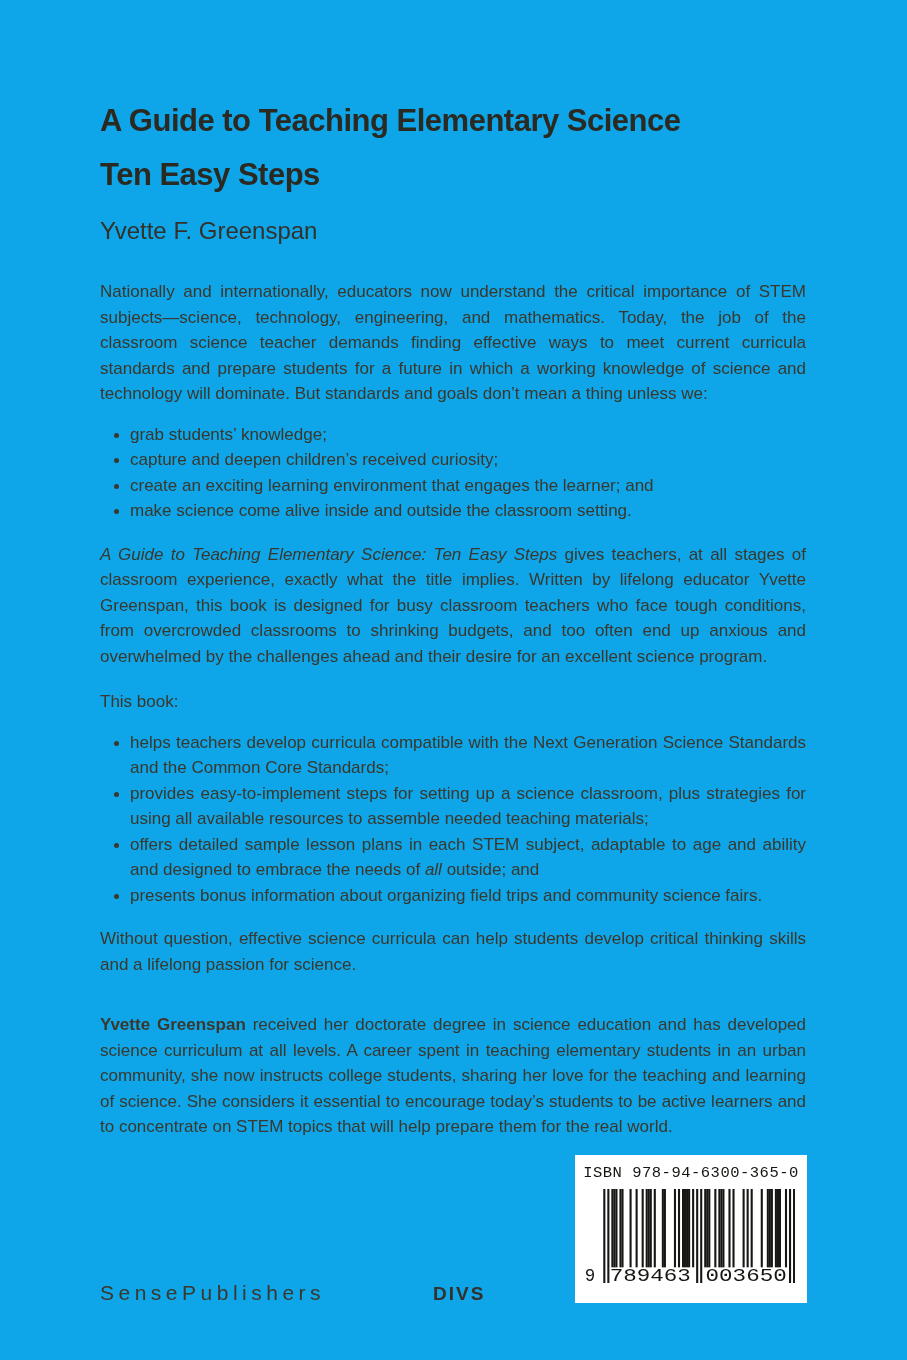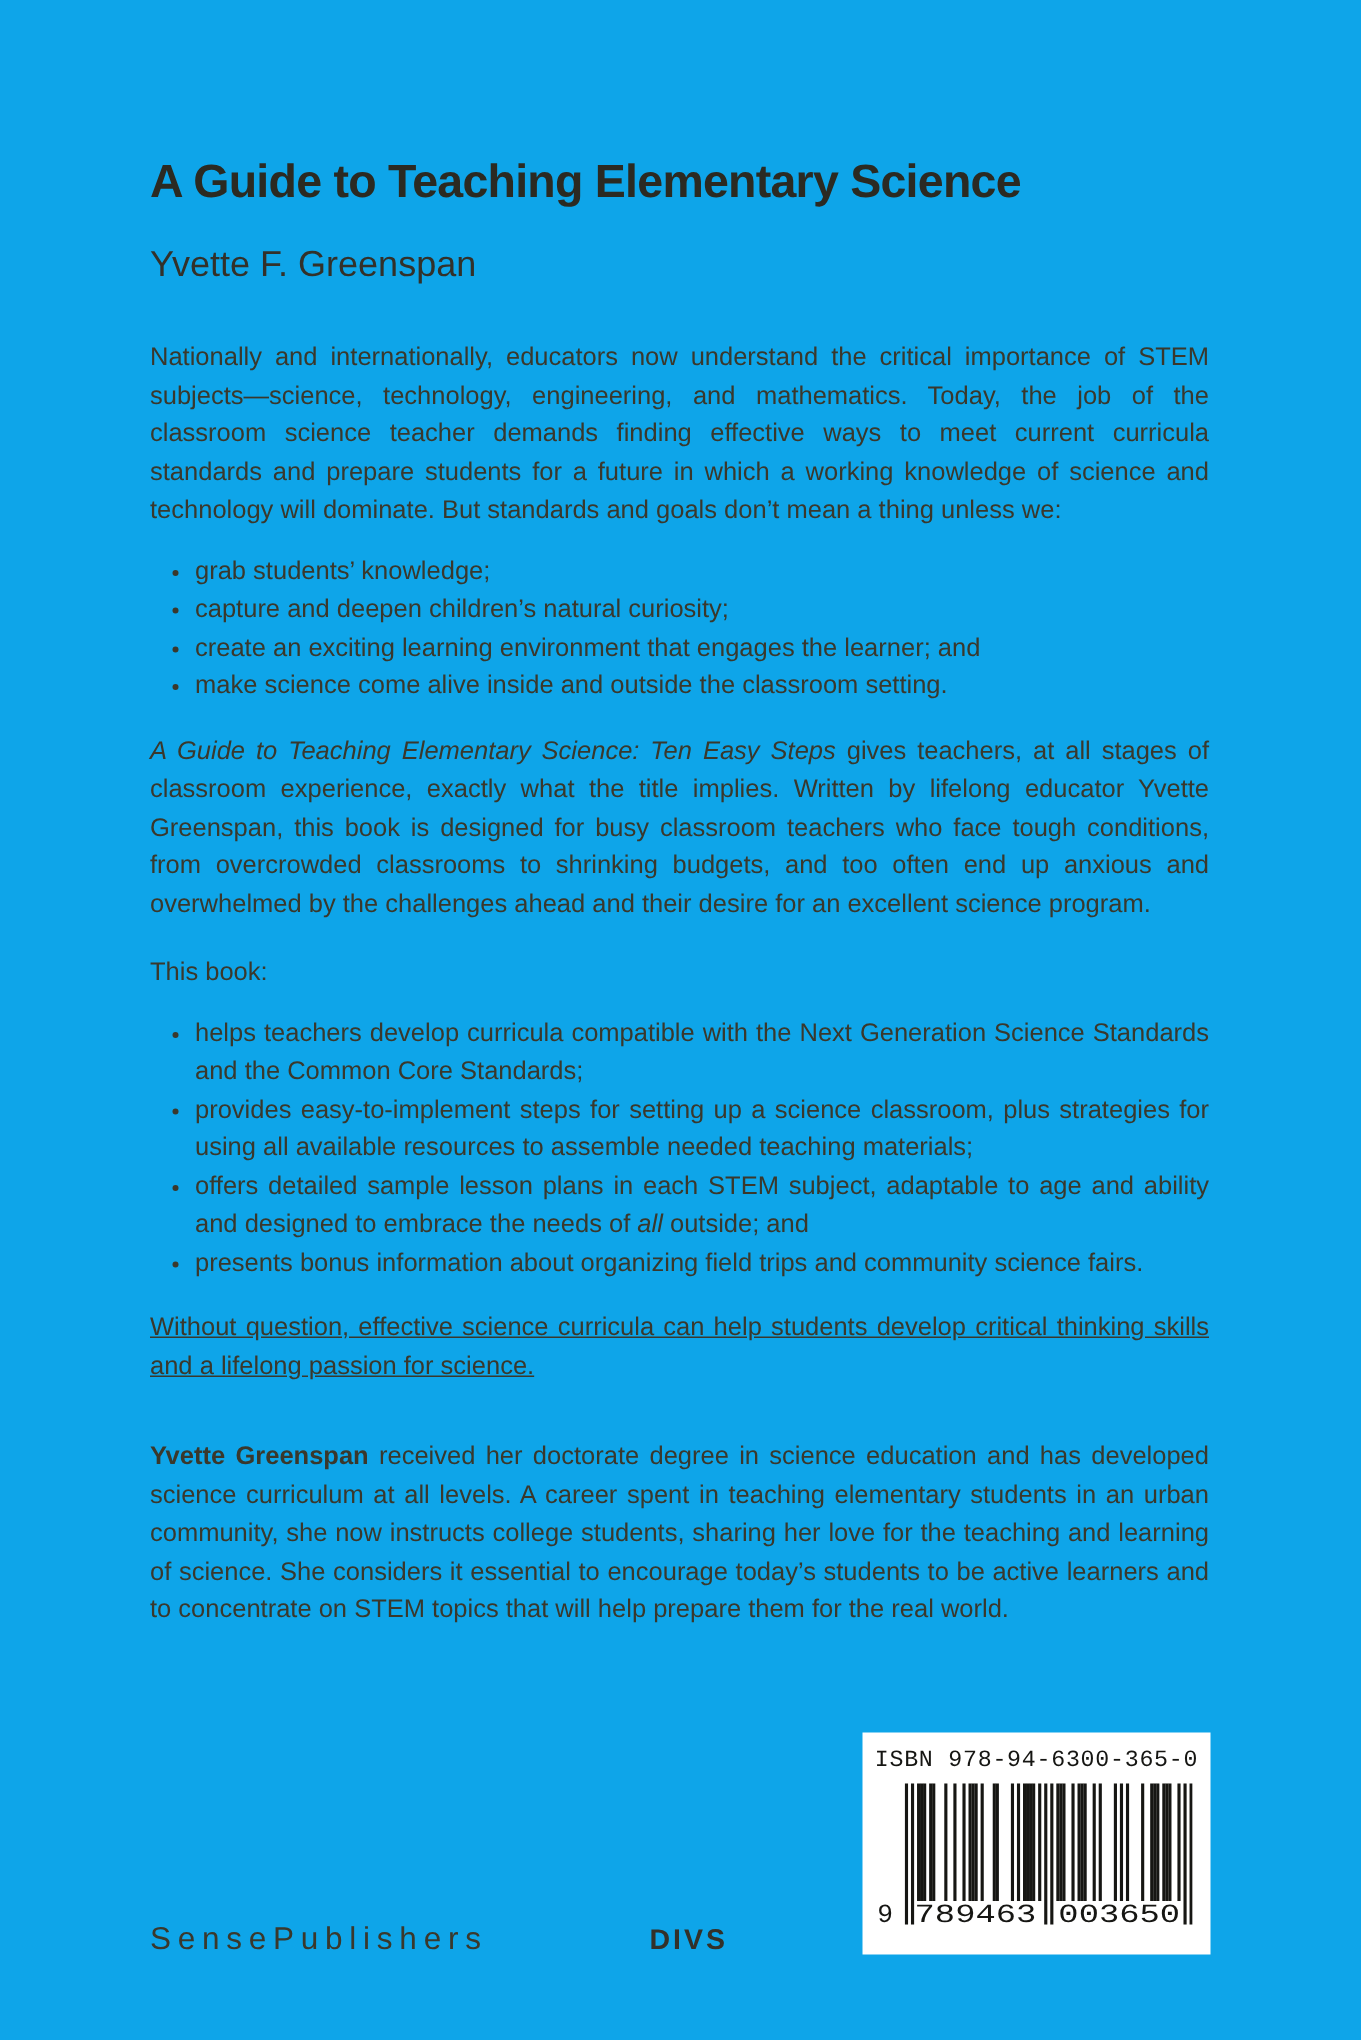--- a/index.html
+++ b/index.html
@@ -44,21 +44,21 @@
   }
   .body-text p {
     margin: 0;
     text-align: justify;
     font-size: 17px;
     line-height: 25.5px;
     color: #3a382c;
   }
   p.intro      { margin-top: 33px; }
   p.description{ margin-top: 18px; }
-  p.closing    { margin-top: 18px; text-decoration: underline; }
+  p.closing    { margin-top: 18px; }
   p.bio        { margin-top: 35px; }
   .this-book   { margin-top: 20px !important; text-align: right; }
   ul.bullets {
     margin: 15px 0 0 0;
     padding: 0 0 0 30px;
     list-style: disc outside;
   }
   ul.bullets li {
     font-size: 17px;
     line-height: 25.5px;
@@ -114,28 +114,29 @@
     color: #33312a;
   }
 </style>
 </head>
 <body>
 
 <div class="cover" style="background: #0ea5e9;">
   <div class="content">
 
     <h1 class="title">A Guide to Teaching Elementary Science</h1>
+    <h2 class="subtitle">Ten Easy Steps</h2>
     <div class="author">Yvette F. Greenspan</div>
 
     <div class="body-text">
       <p class="intro">Nationally and internationally, educators now understand the critical importance of STEM subjects—science, technology, engineering, and mathematics. Today, the job of the classroom science teacher demands finding effective ways to meet current curricula standards and prepare students for a future in which a working knowledge of science and technology will dominate. But standards and goals don’t mean a thing unless we:</p>
 
       <ul class="bullets">
         <li>grab students’ knowledge;</li>
-        <li>capture and deepen children’s natural curiosity;</li>
+        <li>capture and deepen children’s received curiosity;</li>
         <li>create an exciting learning environment that engages the learner; and</li>
         <li>make science come alive inside and outside the classroom setting.</li>
       </ul>
 
       <p class="description"><span class="it">A Guide to Teaching Elementary Science: Ten Easy Steps</span><span> gives teachers, at all stages of classroom experience, exactly what the title implies. Written by lifelong educator Yvette Greenspan, this book is designed for busy classroom teachers who face tough conditions, from overcrowded classrooms to shrinking budgets, and too often end up anxious and overwhelmed by the challenges ahead and their desire for an excellent science program.</span></p>
 
       <p class="this-book">This book:</p>
 
       <ul class="bullets">
         <li>helps teachers develop curricula compatible with the Next Generation Science Standards and the Common Core Standards;</li>

